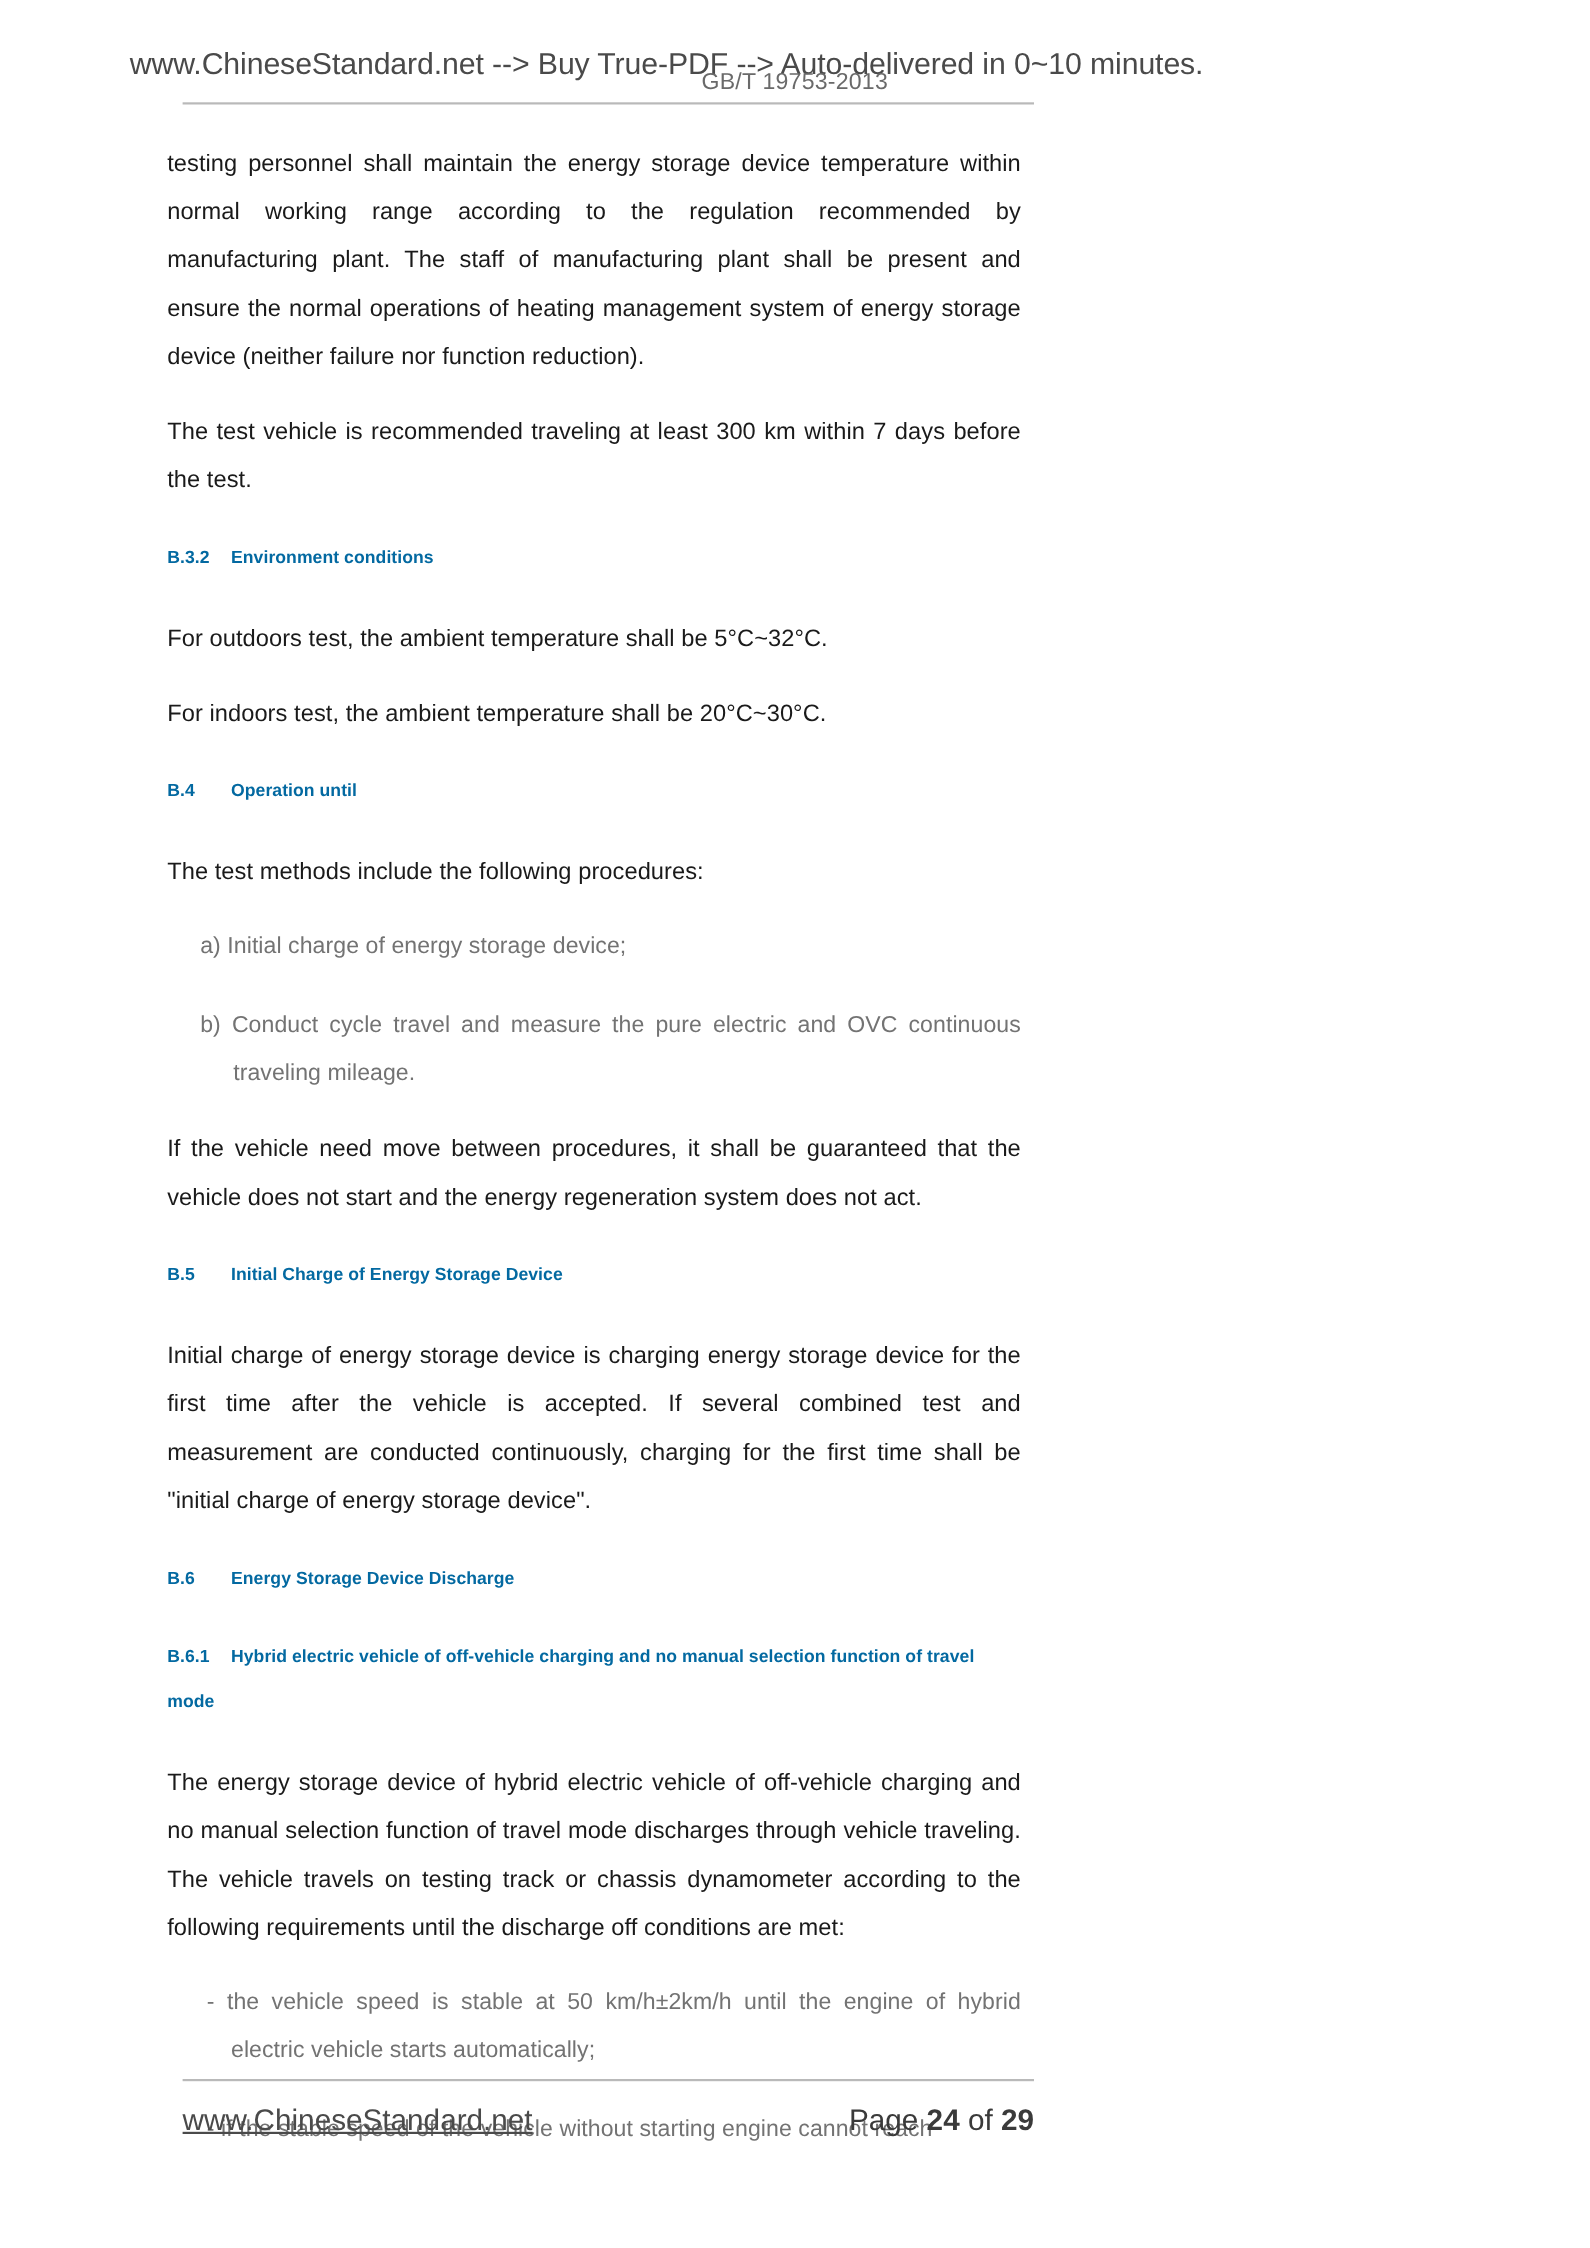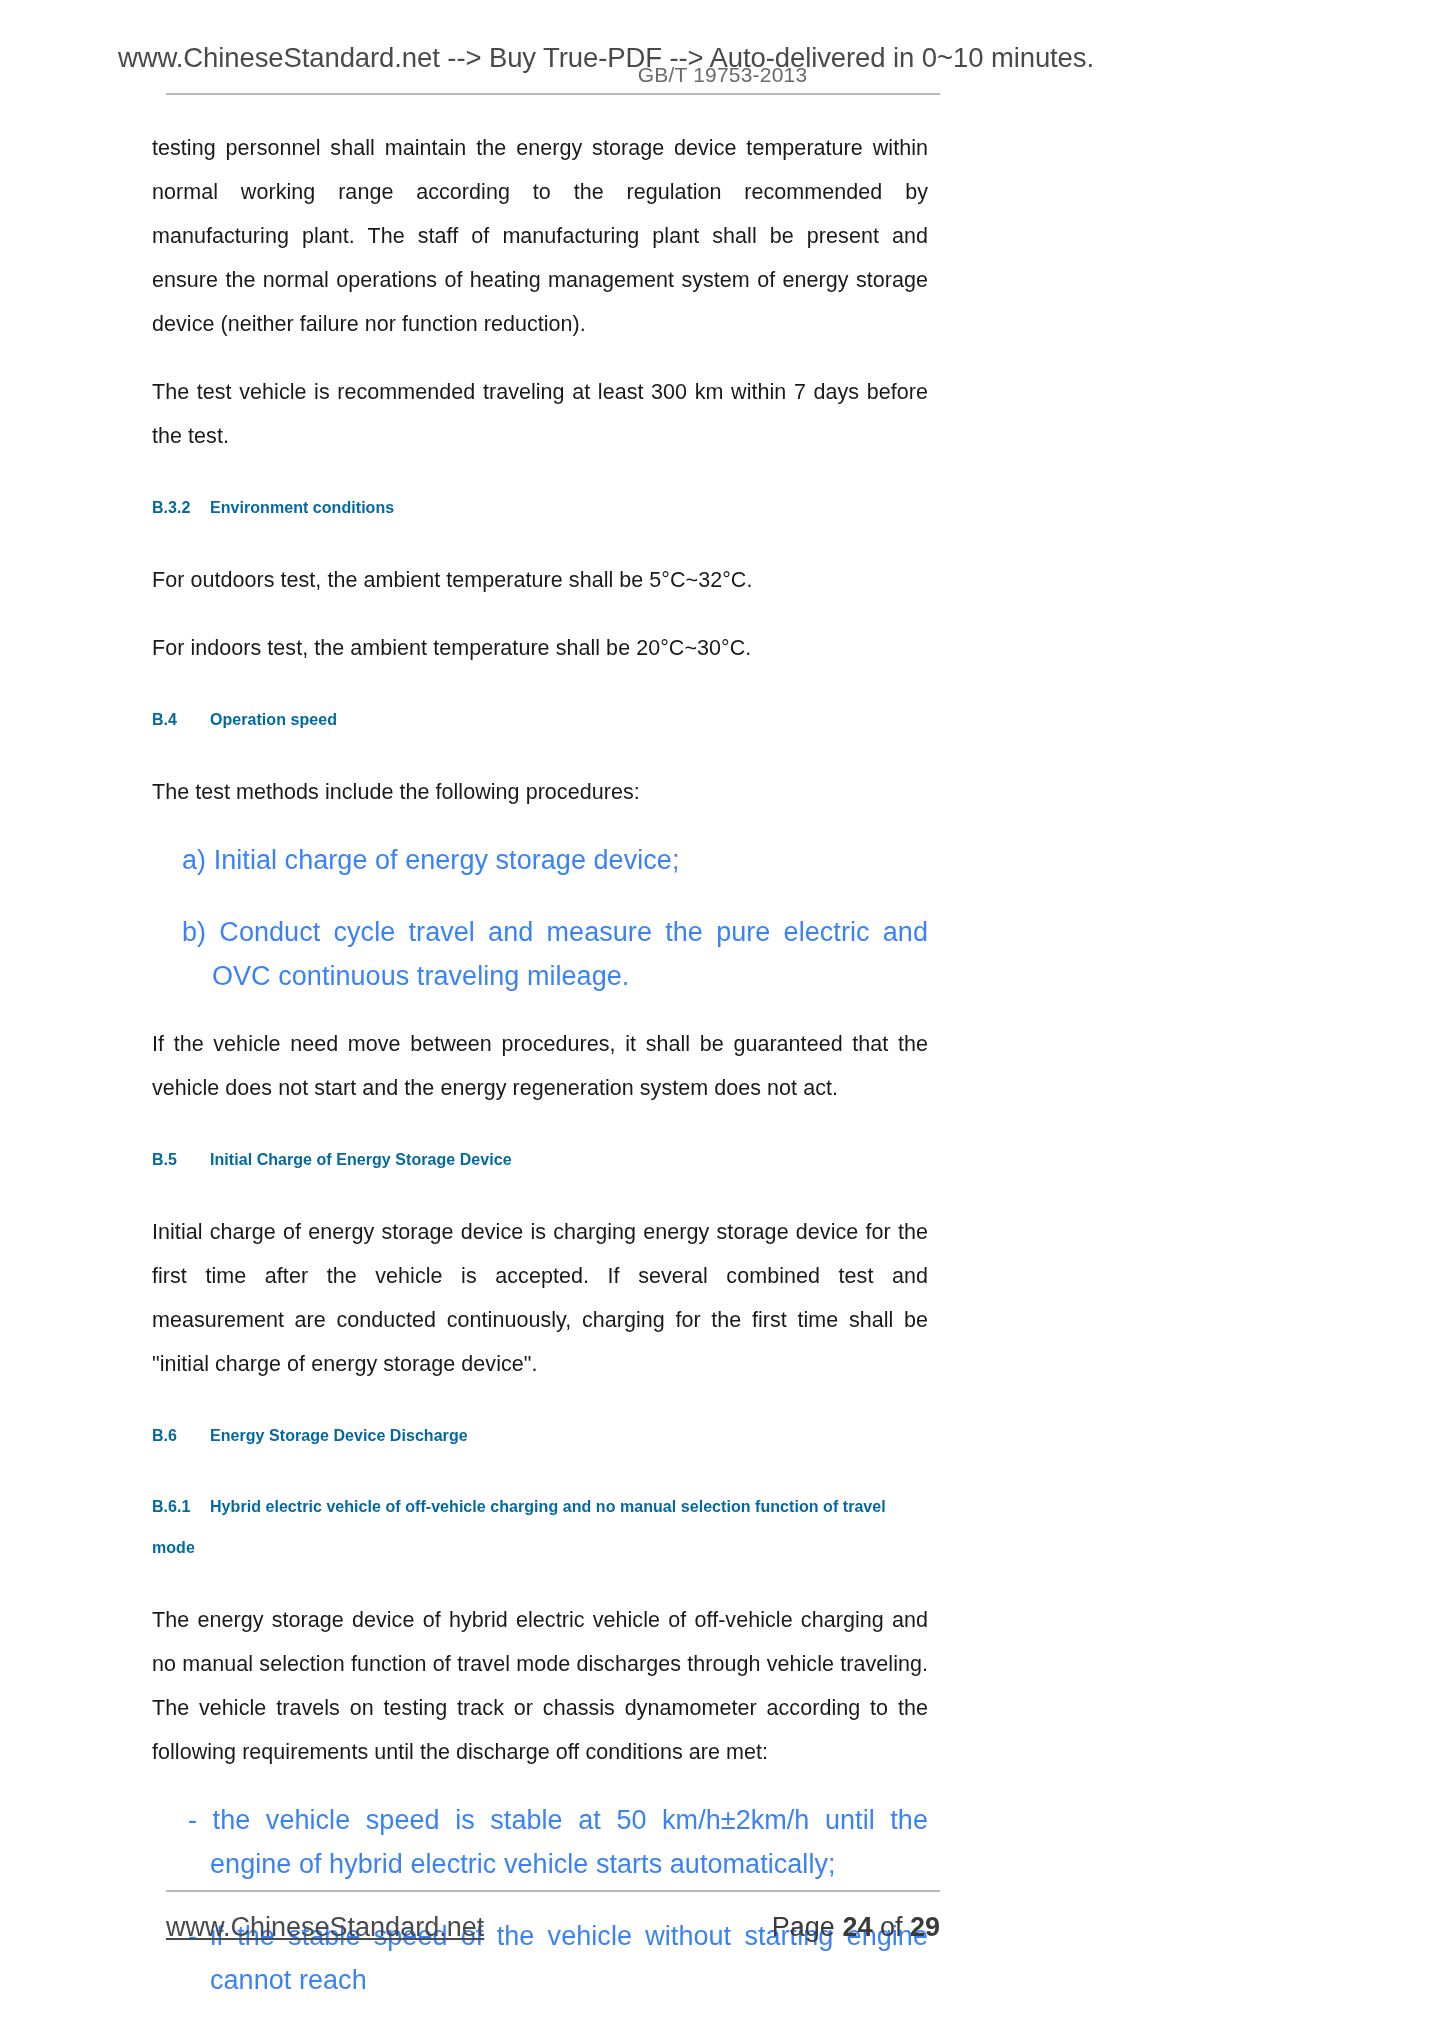--- a/index.html
+++ b/index.html
@@ -98,23 +98,23 @@
   h2.heading.wrap {
     line-height: 41px;
   }
 
   ul.plain-list {
     margin: 0;
     padding: 0;
     list-style: none;
   }
   ul.plain-list li {
-    font-size: 27px;
+    font-size: 21px;
     line-height: 44px;
-    color: #3b82f6;
+    color: #737373;
     text-align: justify;
     text-justify: inter-word;
     letter-spacing: 0.05px;
   }
   li.alpha-item {
     margin-left: 30px;
     padding-left: 30px;
     text-indent: -30px;
   }
   li.dash-item {
@@ -186,21 +186,21 @@
 
     <p class="body-text nojust">For outdoors test, the ambient temperature shall be 5°C~32°C.</p>
 
     <div class="gap-para"></div>
 
     <p class="body-text nojust">For indoors test, the ambient temperature shall be 20°C~30°C.</p>
 
     <div class="gap-head"></div>
 
     <h2 class="heading">
-      <span class="num">B.4</span><span>Operation speed</span>
+      <span class="num">B.4</span><span>Operation until</span>
     </h2>
 
     <div class="gap-head"></div>
 
     <p class="body-text nojust">The test methods include the following procedures:</p>
 
     <div class="gap-para"></div>
 
     <ul class="plain-list">
       <li class="alpha-item">a) Initial charge of energy storage device;</li>

